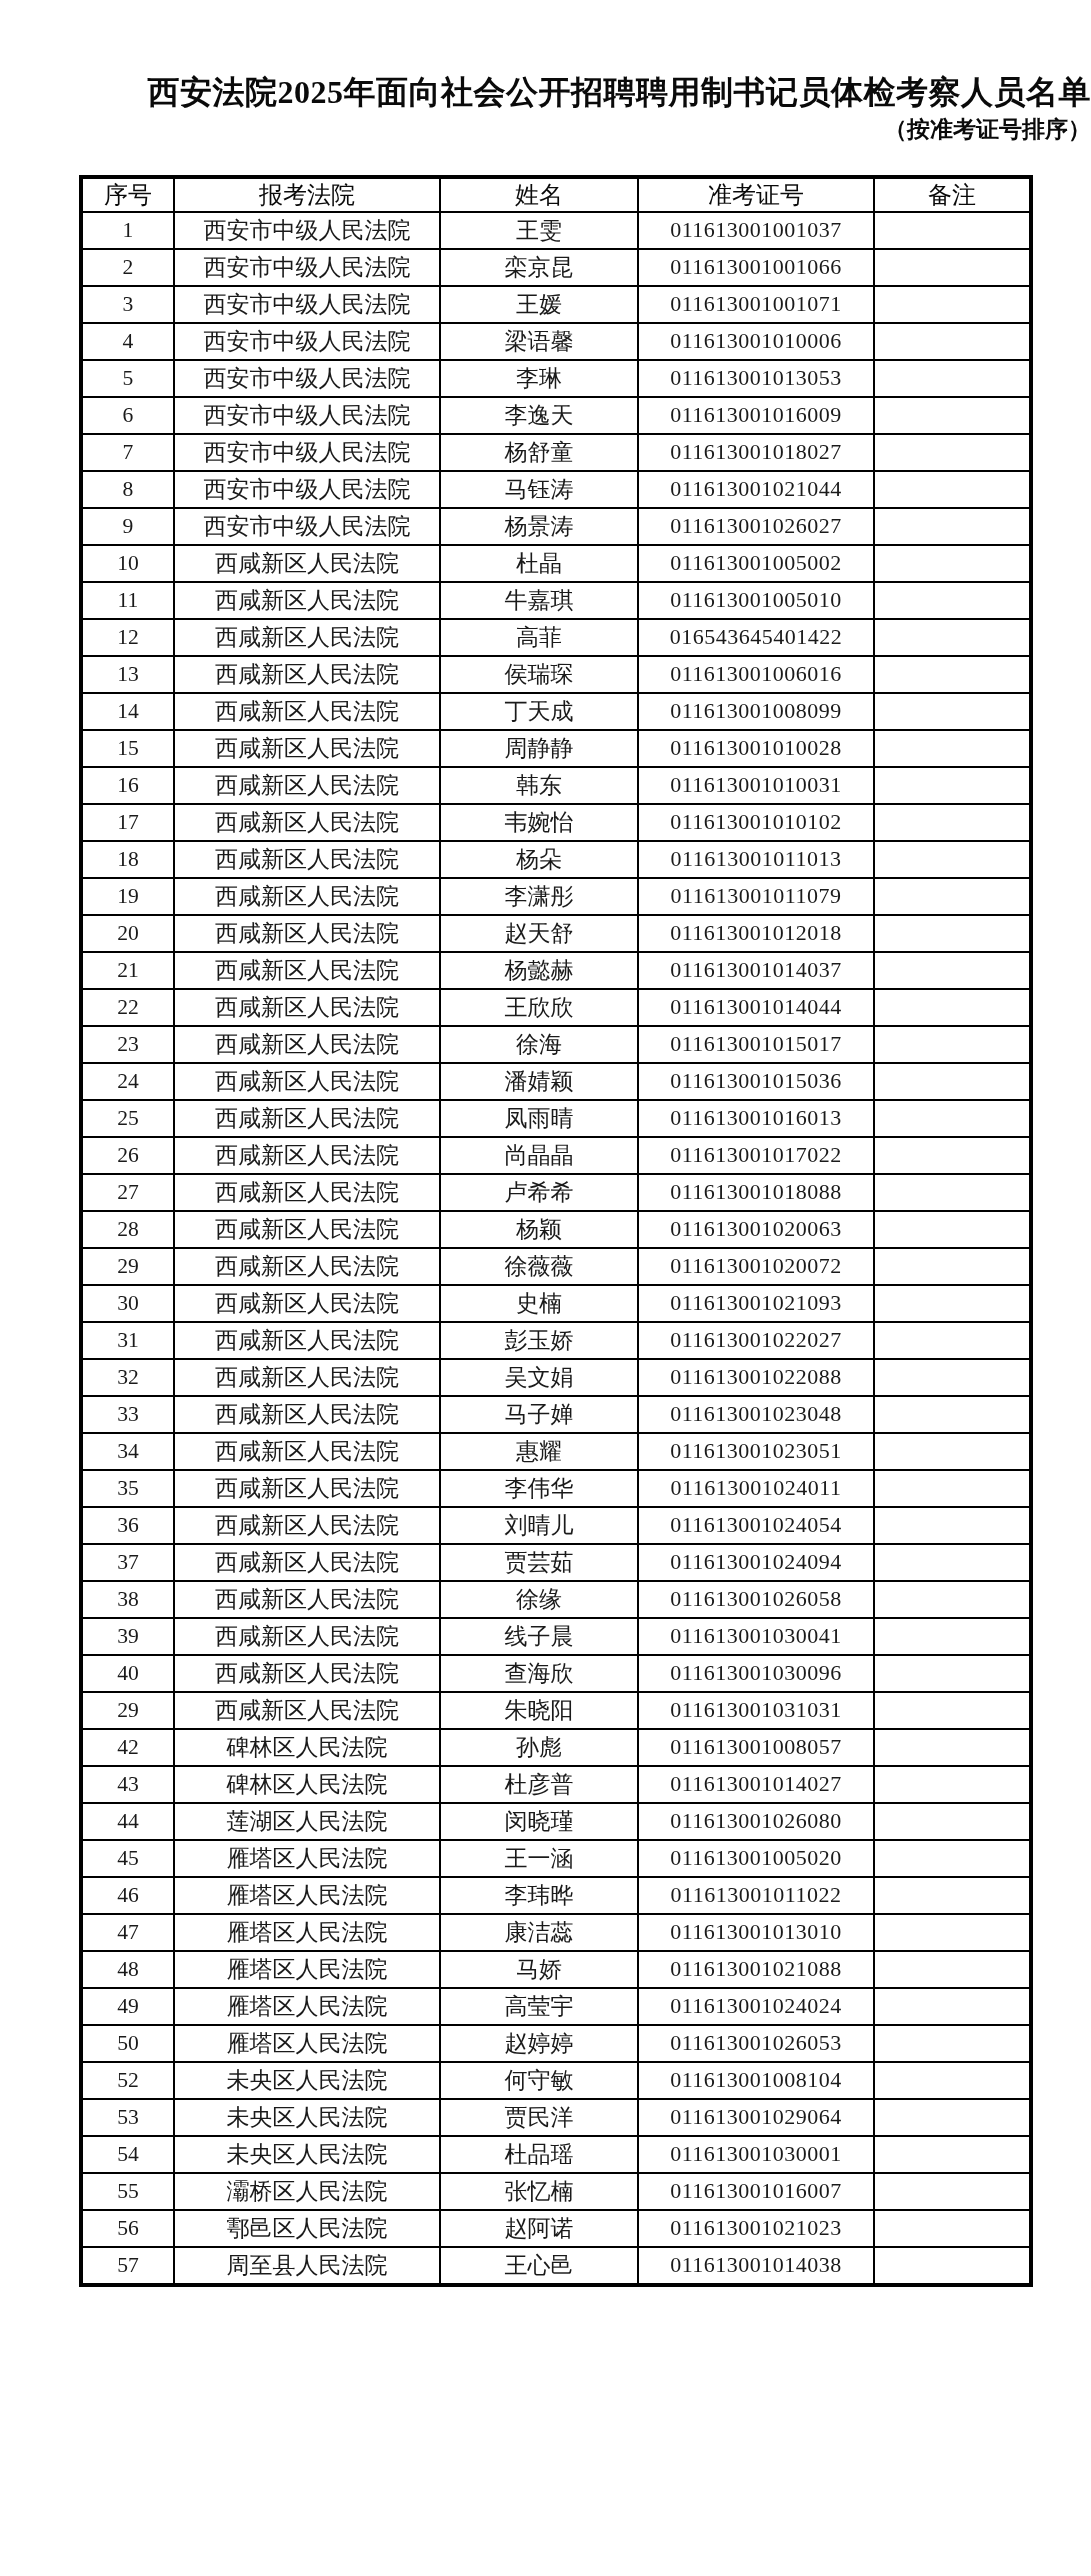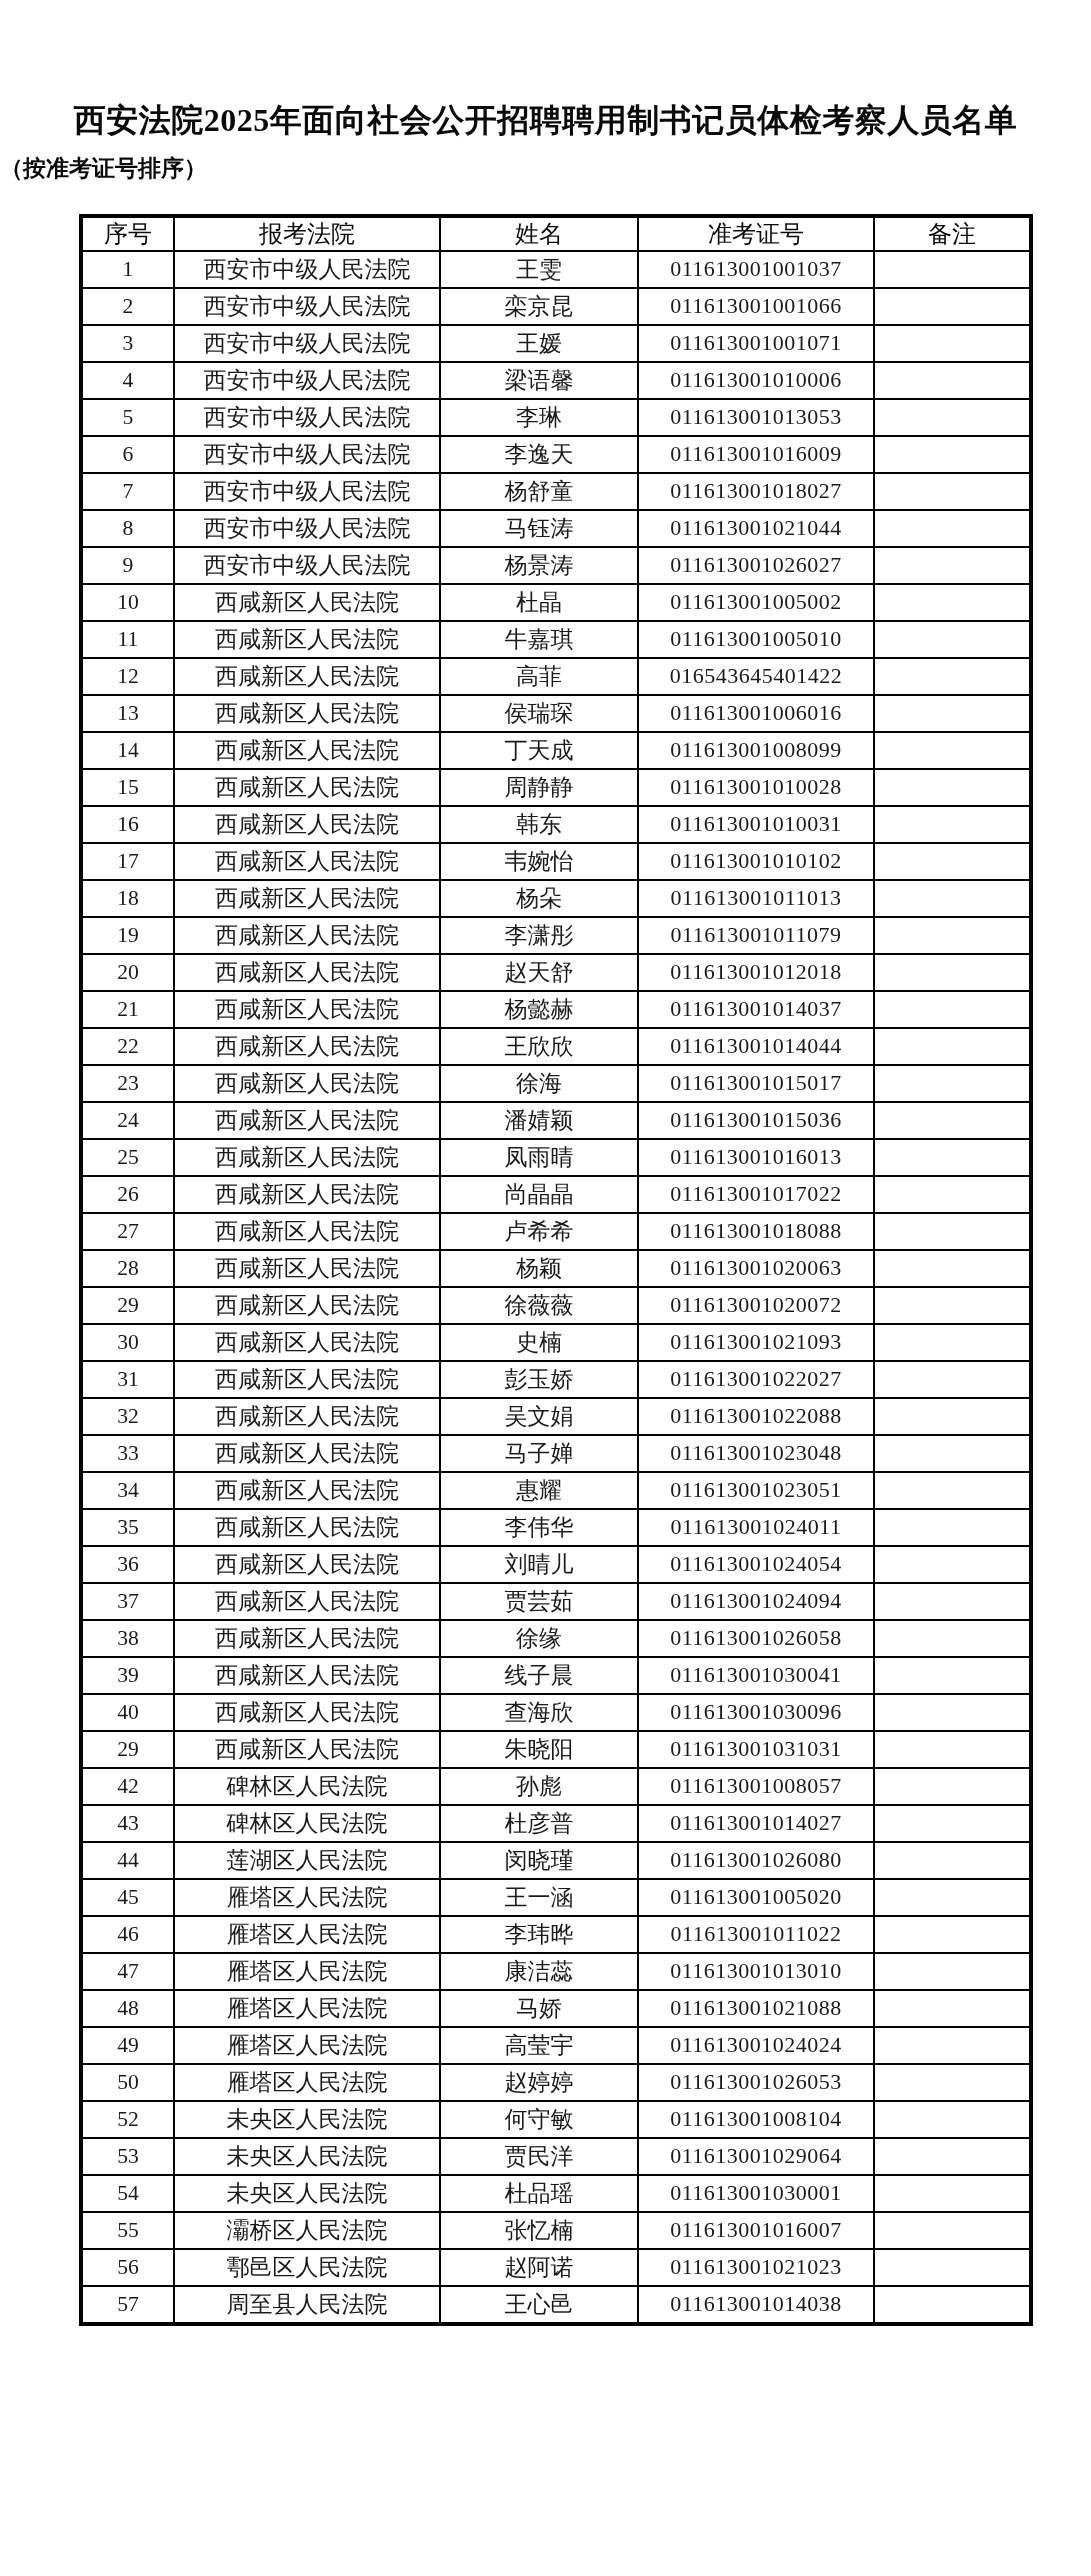--- a/index.html
+++ b/index.html
@@ -5,30 +5,30 @@
   html, body { margin: 0; padding: 0; }
   body {
     width: 1091px;
     height: 2666px;
     background: #ffffff;
     color: #0a0a0a;
     font-family: "Liberation Serif", "DejaVu Serif", serif;
   }
   .page { width: 1091px; height: 2666px; overflow: hidden; }
   .title {
-    padding-top: 104px;
-    text-align: center;
+    padding-top: 76px;
+    text-align: right;
     font-size: 32px;
     font-weight: bold;
     letter-spacing: 0.5px;
     line-height: 1.05;
   }
   .subtitle {
-    margin-top: 19px;
-    text-align: left;
+    margin-top: 8px;
+    text-align: right;
     font-size: 23px;
     font-weight: bold;
     line-height: 1.05;
   }
   table.roster {
     border-collapse: collapse;
     table-layout: fixed;
     width: 951px;
     margin: 33px 0 0 79px;
     border: 4.1px solid #000;

